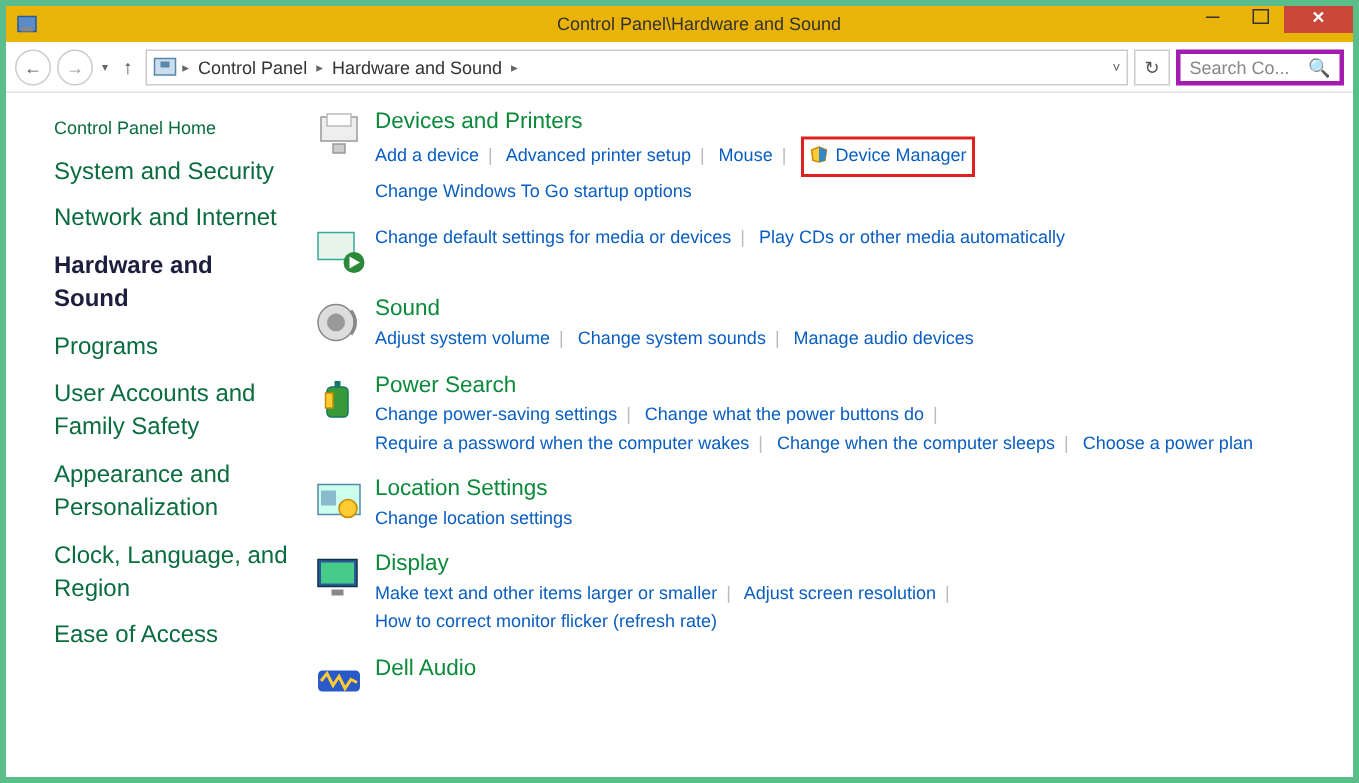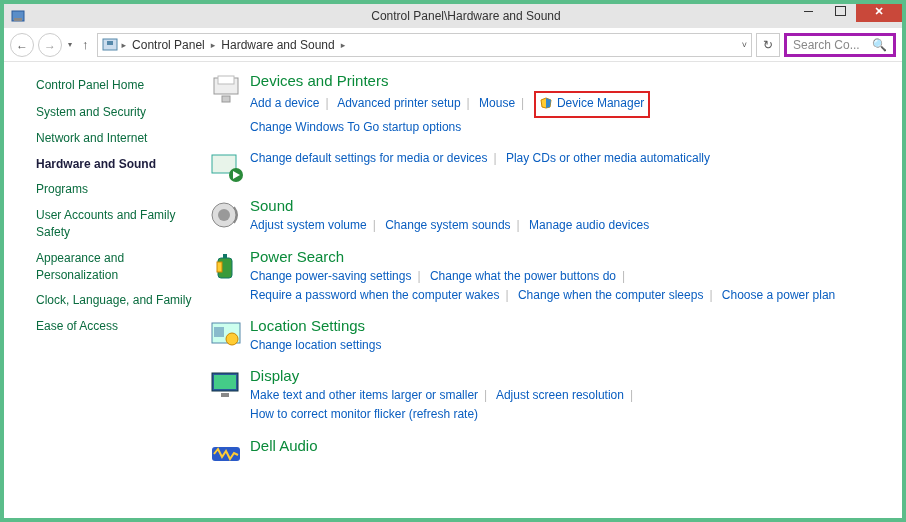--- a/index.html
+++ b/index.html
@@ -9,21 +9,21 @@
     background: #fff;
     width: 906px;
     height: 522px;
     border: 4px solid #5bbd8a;
     overflow: hidden;
     color: #222;
   }
   
   .titlebar {
     height: 24px;
-    background: #e5e5e5;
+    background: #eab308;
     display: flex;
     align-items: center;
     padding-left: 6px;
     position: relative;
   }
   .titlebar .appicon { width:16px; height:16px; margin-right:4px; }
   .titlebar .title { flex:1; text-align:center; font-size:12px; color:#333; }
   .win-controls { display:flex; position:absolute; right:0; top:-4px; }
   .win-btn { width:32px; height:22px; display:flex; align-items:center; justify-content:center; font-size:12px; }
   .win-btn.min::before { content:""; width:9px; border-bottom:1px solid #333; display:block; }
@@ -41,21 +41,21 @@
   .crumbbar .breadcrumb { color:#333; padding:0 4px; }
   .crumbbar .sep { color:#666; font-size:9px; }
   .crumbbar .right-controls { position:absolute; right:4px; display:flex; gap:8px; align-items:center; color:#555; }
   .refresh { width:24px; height:24px; border:1px solid #ccc; display:flex; align-items:center; justify-content:center; font-size:12px; color:#555; }
   .searchbox { width:112px; height:24px; border:3px solid #a21caf; display:flex; align-items:center; padding:0 6px; color:#888; position:relative; }
   .searchbox .mag { position:absolute; right:6px; font-size:12px; color:#888; }
   
   .content { display:flex; height:calc(522px - 8px - 24px - 34px); }
   .sidebar { width:200px; padding:16px 12px 0 32px; }
   .sidebar .home { color:#0a6c3f; font-size:12px; margin-bottom:12px; }
-  .sidebar .item { color:#0a6c3f; font-size:12px; margin-bottom:9px; line-height:1.4; cursor:pointer; }
+  .sidebar .item { color:#0a6c3f; font-size:16px; margin-bottom:9px; line-height:1.4; cursor:pointer; }
   .sidebar .item.active { color:#1d1d3d; font-weight:bold; }
   .main { flex:1; padding:10px 36px 10px 4px; overflow:auto; }
   .cat { display:flex; margin-bottom:12px; }
   .cat-icon { width:36px; height:36px; margin-right:6px; flex-shrink:0; display:flex; align-items:center; justify-content:center; }
   .cat-body { flex:1; }
   .cat-title { color:#0a8a3a; font-size:15px; margin-bottom:2px; }
   .links { line-height:1.6; }
   .links a { color:#0a5ec0; text-decoration:none; }
   .links .sep { color:#bbb; margin:0 6px; }
   .shield { display:inline-block; vertical-align:-2px; margin-right:2px; }
@@ -109,21 +109,21 @@
 
 <div class="content">
   <div class="sidebar">
     <div class="home">Control Panel Home</div>
     <div class="item">System and Security</div>
     <div class="item">Network and Internet</div>
     <div class="item active">Hardware and Sound</div>
     <div class="item">Programs</div>
     <div class="item">User Accounts and Family Safety</div>
     <div class="item">Appearance and Personalization</div>
-    <div class="item">Clock, Language, and Family</div>
+    <div class="item">Clock, Language, and Region</div>
     <div class="item">Ease of Access</div>
   </div>
 
   <div class="main">
 
     <div class="cat">
       <div class="cat-icon">
         <svg width="36" height="36">
             <rect x="6" y="6" width="24" height="16" fill="#eee" stroke="#999"></rect>
             <rect x="10" y="4" width="16" height="8" fill="#fff" stroke="#bbb"></rect>

